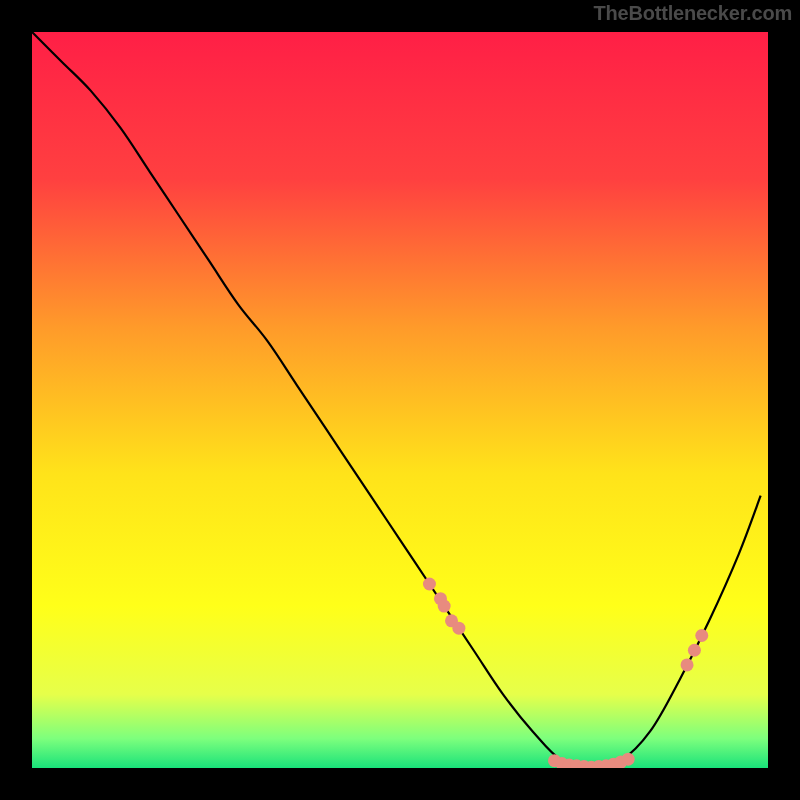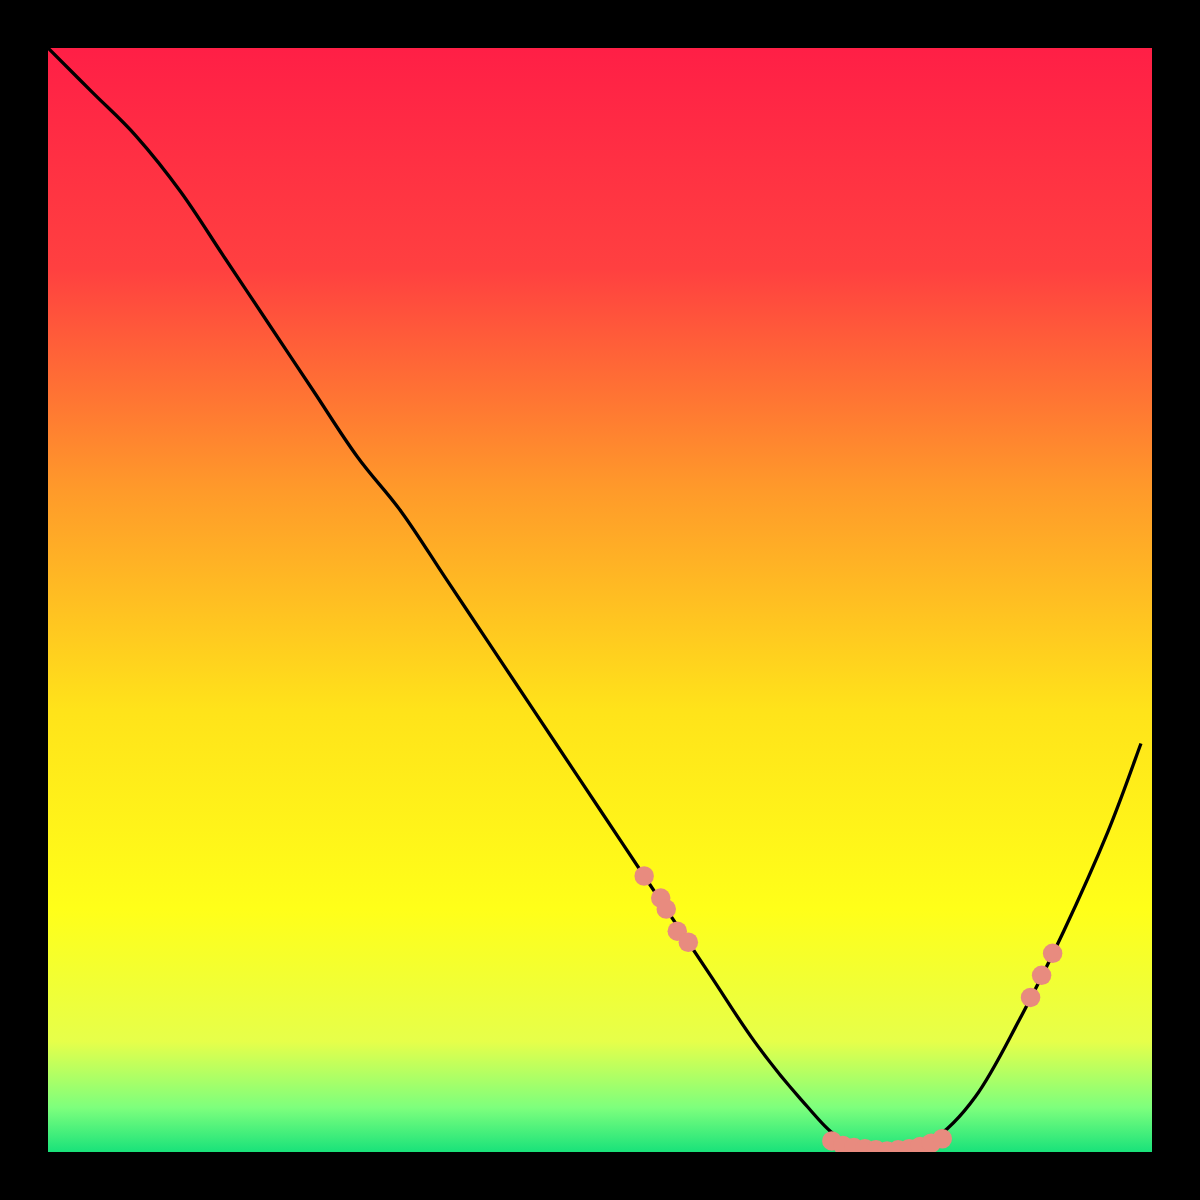--- a/index.html
+++ b/index.html
@@ -32,20 +32,21 @@
     top: 32px;
     width: 736px;
     height: 736px;
     display: block;
   }
 </style>
 </head>
 <body>
 
 <div class="frame">
+  <div class="watermark">TheBottlenecker.com</div>
 
   <svg class="plot" viewBox="0 0 736 736" preserveAspectRatio="none">
     <defs>
       <linearGradient id="bg-grad" x1="0" y1="0" x2="0" y2="1">
           <stop offset="0%" stop-color="#ff1f46"></stop>
           <stop offset="20%" stop-color="#ff4040"></stop>
           <stop offset="40%" stop-color="#ff9a2a"></stop>
           <stop offset="60%" stop-color="#ffe31a"></stop>
           <stop offset="78%" stop-color="#ffff19"></stop>
           <stop offset="90%" stop-color="#e6ff4a"></stop>

